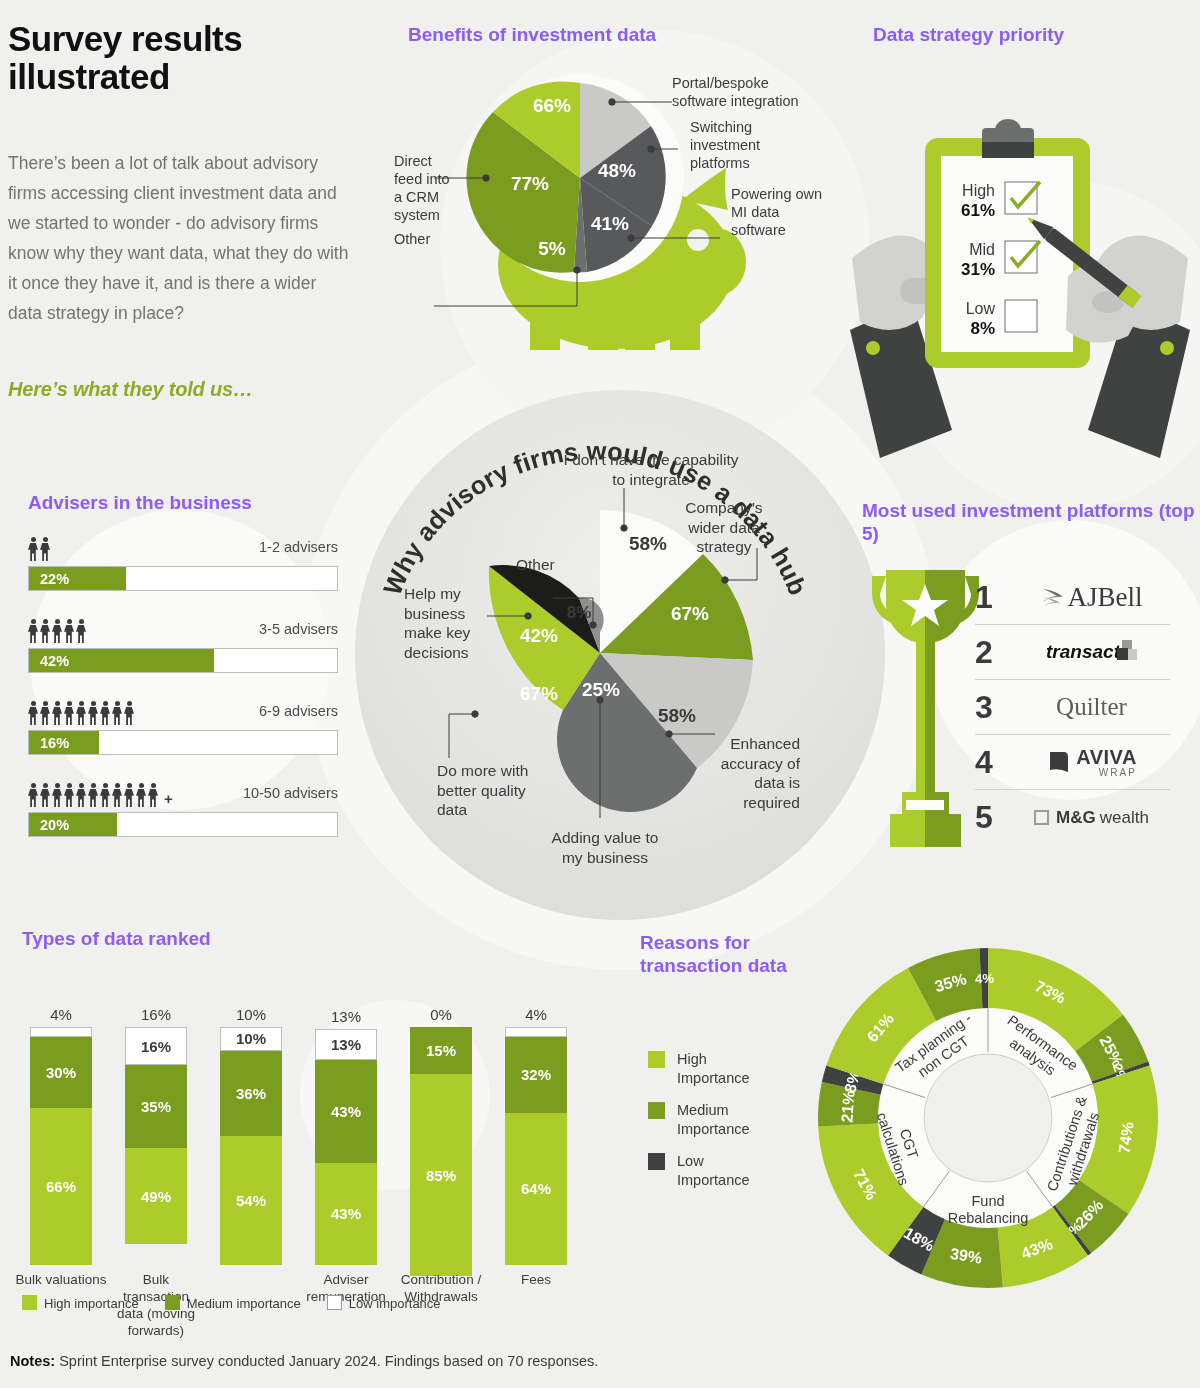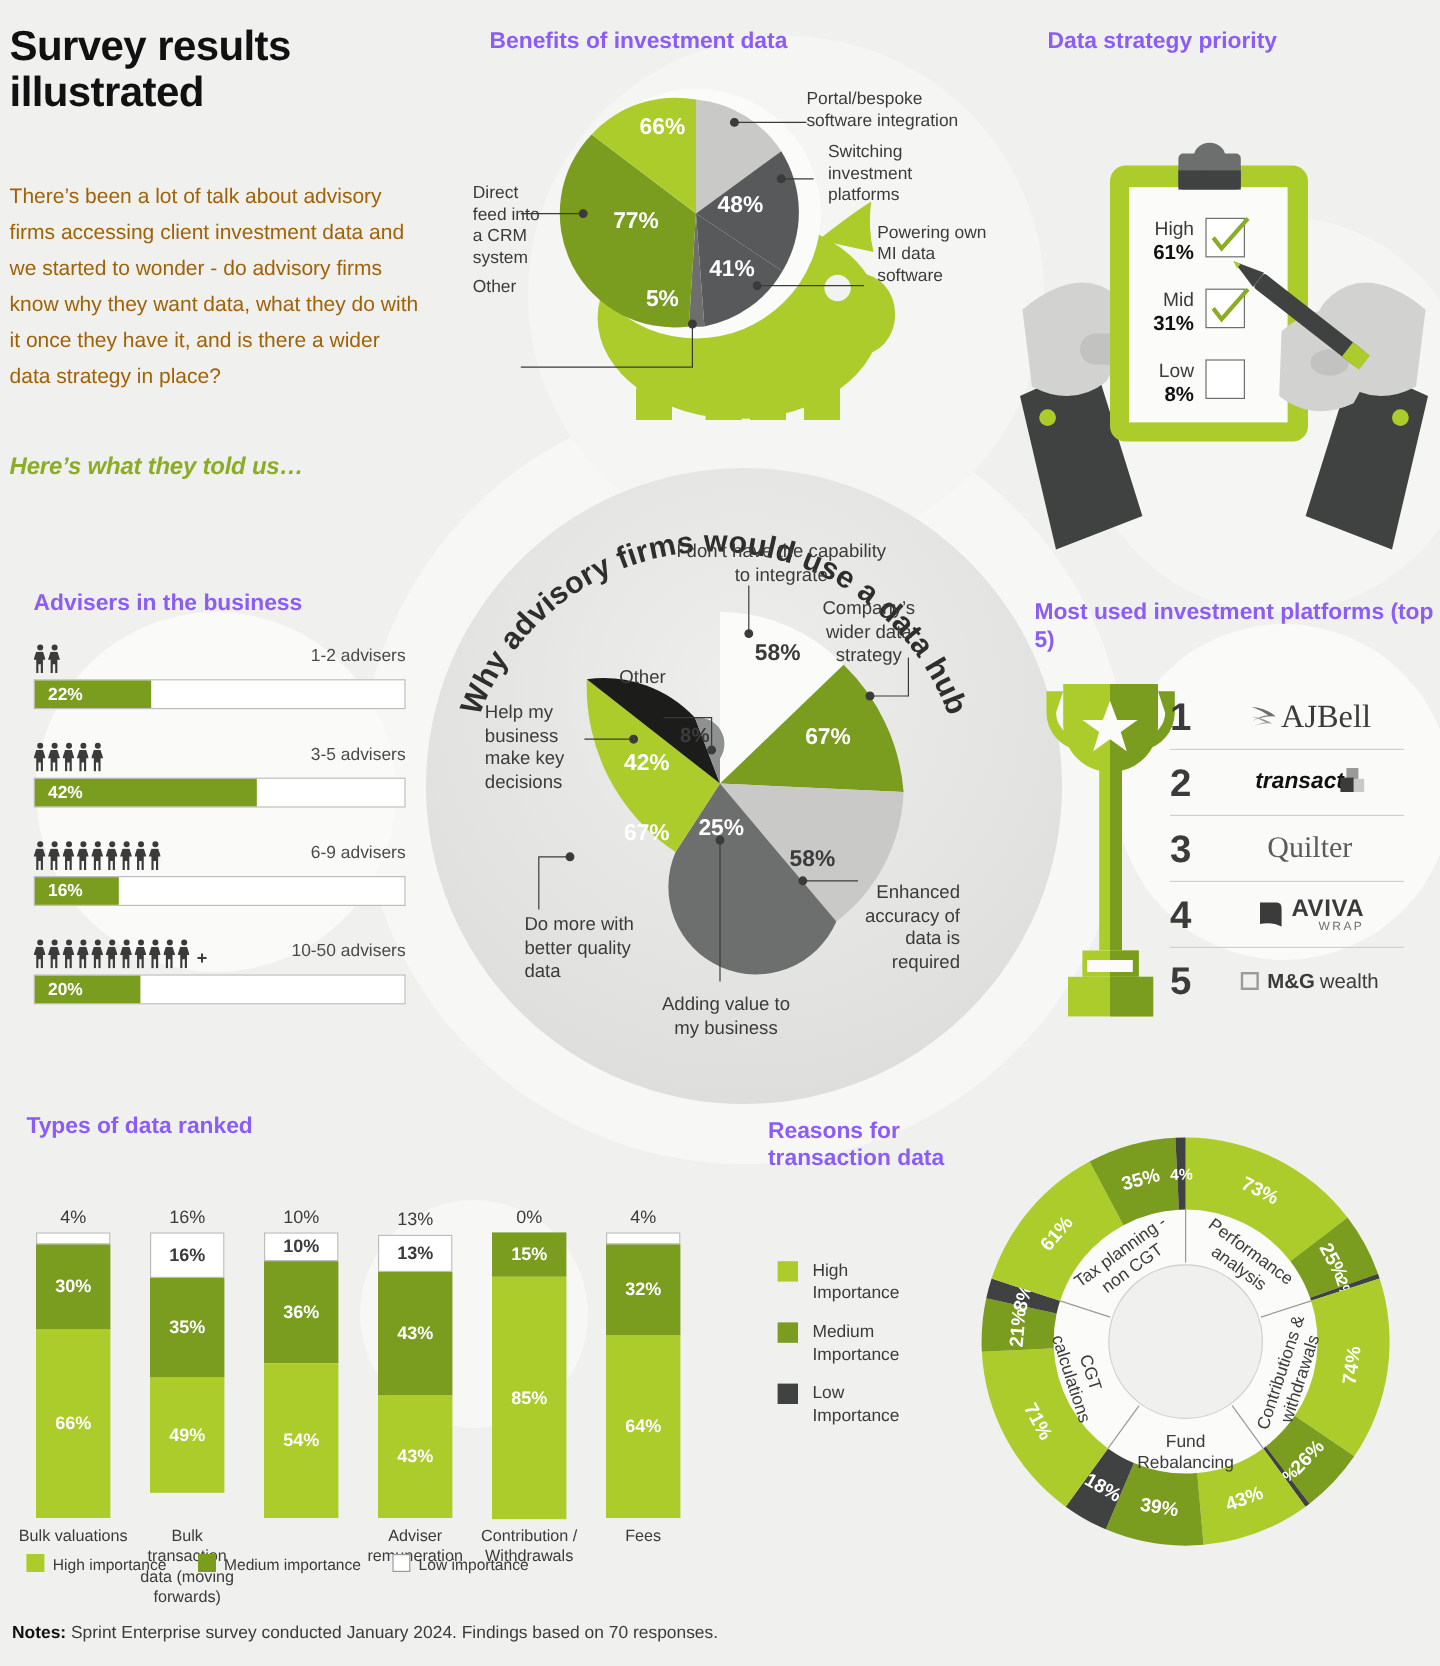--- a/index.html
+++ b/index.html
@@ -19,21 +19,21 @@
   .c5 { width:300px; height:300px; border-radius:50%; background:#fafaf9; left:30px; top:510px; }
   .c6 { width:280px; height:280px; border-radius:50%; background:#fafaf9; left:930px; top:520px; }
   .c7 { width:190px; height:190px; border-radius:50%; background:#f7f7f5; left:300px; top:1000px; }
 
   h1.title {
     position:absolute; left:8px; top:20px; width:330px;
     font-size:35px; font-weight:bold; line-height:1.08; color:#111; letter-spacing:-0.5px;
   }
   .intro {
     position:absolute; left:8px; top:148px; width:345px;
-    font-size:17.5px; line-height:1.72; color:#a16207;
+    font-size:17.5px; line-height:1.72; color:#737373;
   }
   .tagline {
     position:absolute; left:8px; top:378px; width:340px;
     font-size:20px; font-weight:bold; font-style:italic; color:#8aad25; letter-spacing:-0.2px;
   }
   .sect-title { position:absolute; font-size:19px; font-weight:bold; color:#8b5cf6; line-height:1.2; }
 
   
   .adv-wrap { position:absolute; left:28px; top:535px; width:310px; }
   .adv-row { position:relative; margin-bottom:26px; }
@@ -390,21 +390,21 @@
     </div>
     <div class="bar-col" style="left: 293px; height: 235.62px;">
       <div class="bar-top">13%</div>
       <div class="seg low" style="height:30.94px">13%</div>
       <div class="seg med" style="height:102.34px">43%</div>
       <div class="seg high" style="height:102.34px">43%</div>
       <div class="bar-cat">Adviser remuneration</div>
     </div>
     <div class="bar-col" style="left: 388px; height: 238px;">
       <div class="bar-top">0%</div>
-      <div class="seg med" style="height:37px">15%</div>
+      <div class="seg med" style="height:47px">15%</div>
       <div class="seg high" style="height:202.3px">85%</div>
       <div class="bar-cat">Contribution / Withdrawals</div>
     </div>
     <div class="bar-col" style="left: 483px; height: 238px;">
       <div class="bar-top">4%</div>
       <div class="seg low" style="height:9.52px"></div>
       <div class="seg med" style="height:76.16px">32%</div>
       <div class="seg high" style="height:152.32px">64%</div>
       <div class="bar-cat">Fees</div>
     </div>

